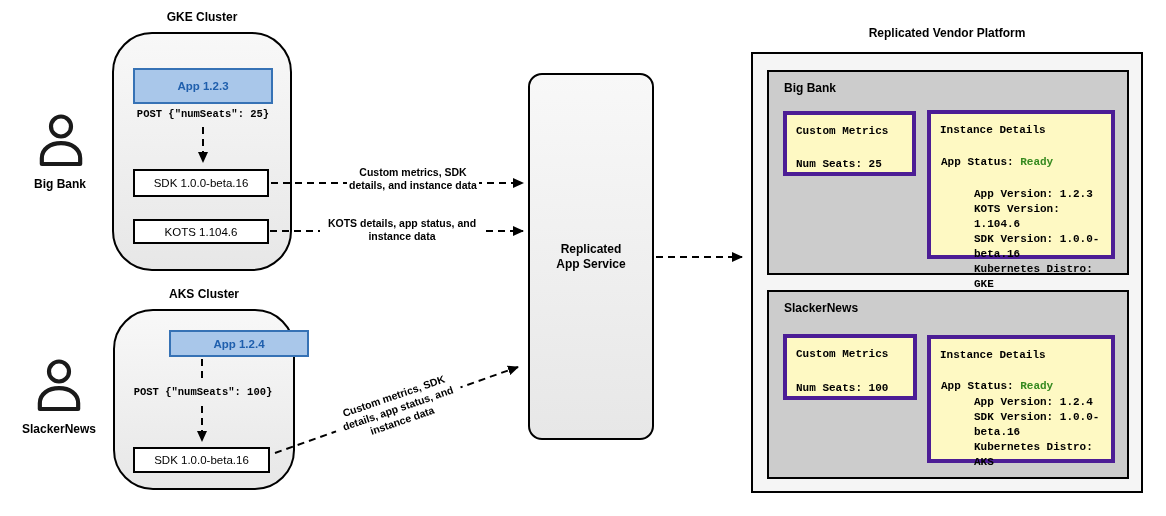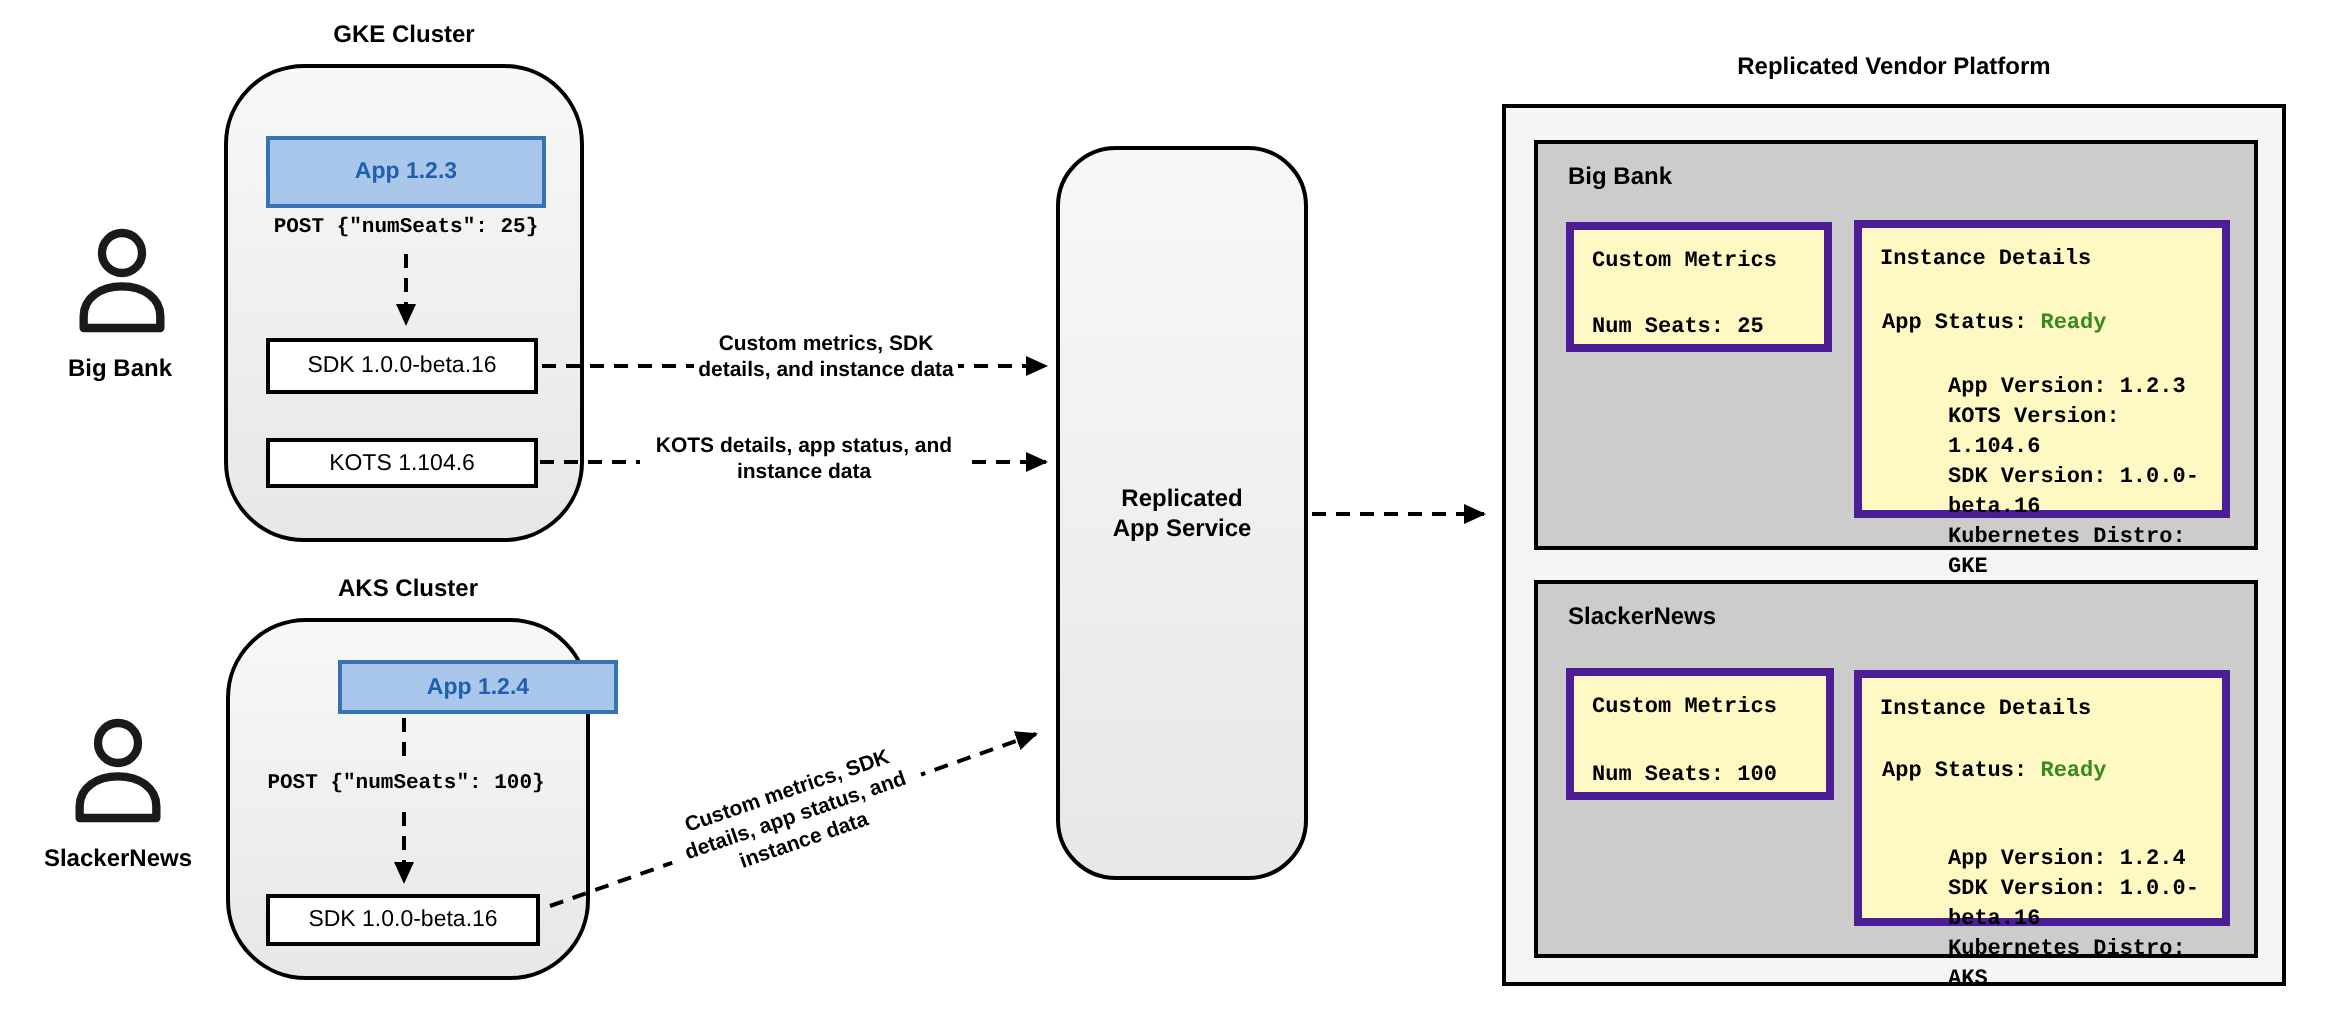--- a/index.html
+++ b/index.html
@@ -26,21 +26,21 @@
   }
   .post-label {
     font-family:"Liberation Mono", monospace; font-size:10.5px; font-weight:bold;
     text-align:center; line-height:14px;
   }
   .flow-label {
     font-weight:bold; font-size:10.5px; text-align:center; background:#fff;
     line-height:13px;
   }
   .service-box {
-    border:2px solid #000; border-radius:30px;
+    border:2px solid #000; border-radius:14px;
     background:linear-gradient(180deg,#f8f8f8,#e7e7e7);
     box-sizing:border-box; display:flex; align-items:center; justify-content:center;
     font-weight:bold; font-size:12px; text-align:center; line-height:15px;
   }
   .service-label { width:80px; }
   .panel { border:2px solid #000; background:#f5f5f5; box-sizing:border-box; }
   .section { position:absolute; border:2px solid #000; background:#cccccc; box-sizing:border-box; }
   .section-name { position:absolute; left:15px; top:9px; font-weight:bold; font-size:12px; }
   .white-card { position:absolute; border:4px solid #4c1d95; background:#fef9c3; box-sizing:border-box;font-family:Liberation Mono, monospace; }
   .card-title { position:absolute; left:9px; top:10px; font-weight:bold; font-size:11px; }
@@ -96,21 +96,21 @@
       <div class="white-card" style="left:14px; top:42px; width:134px; height:66px;">
         <div class="card-title">Custom Metrics</div>
         <div class="card-metric" style="top:44px;">Num Seats: 100</div>
       </div>
 
       <div class="white-card" style="left:158px; top:43px; width:188px; height:128px;">
         <div class="card-title">Instance Details</div>
         <div class="status-line" style="top:41px;">
           <span>App Status: </span><span class="status-ready">Ready</span>
         </div>
-        <div class="detail-lines" style="top:84px;">
+        <div class="detail-lines" style="top:56px;">
           <div>App Version: 1.2.4</div>
           <div>SDK Version: 1.0.0-beta.16</div>
           <div>Kubernetes Distro: AKS</div>
         </div>
       </div>
     </div>
   </div>
 
   <svg class="wires" width="1166" height="516">
     <defs>

